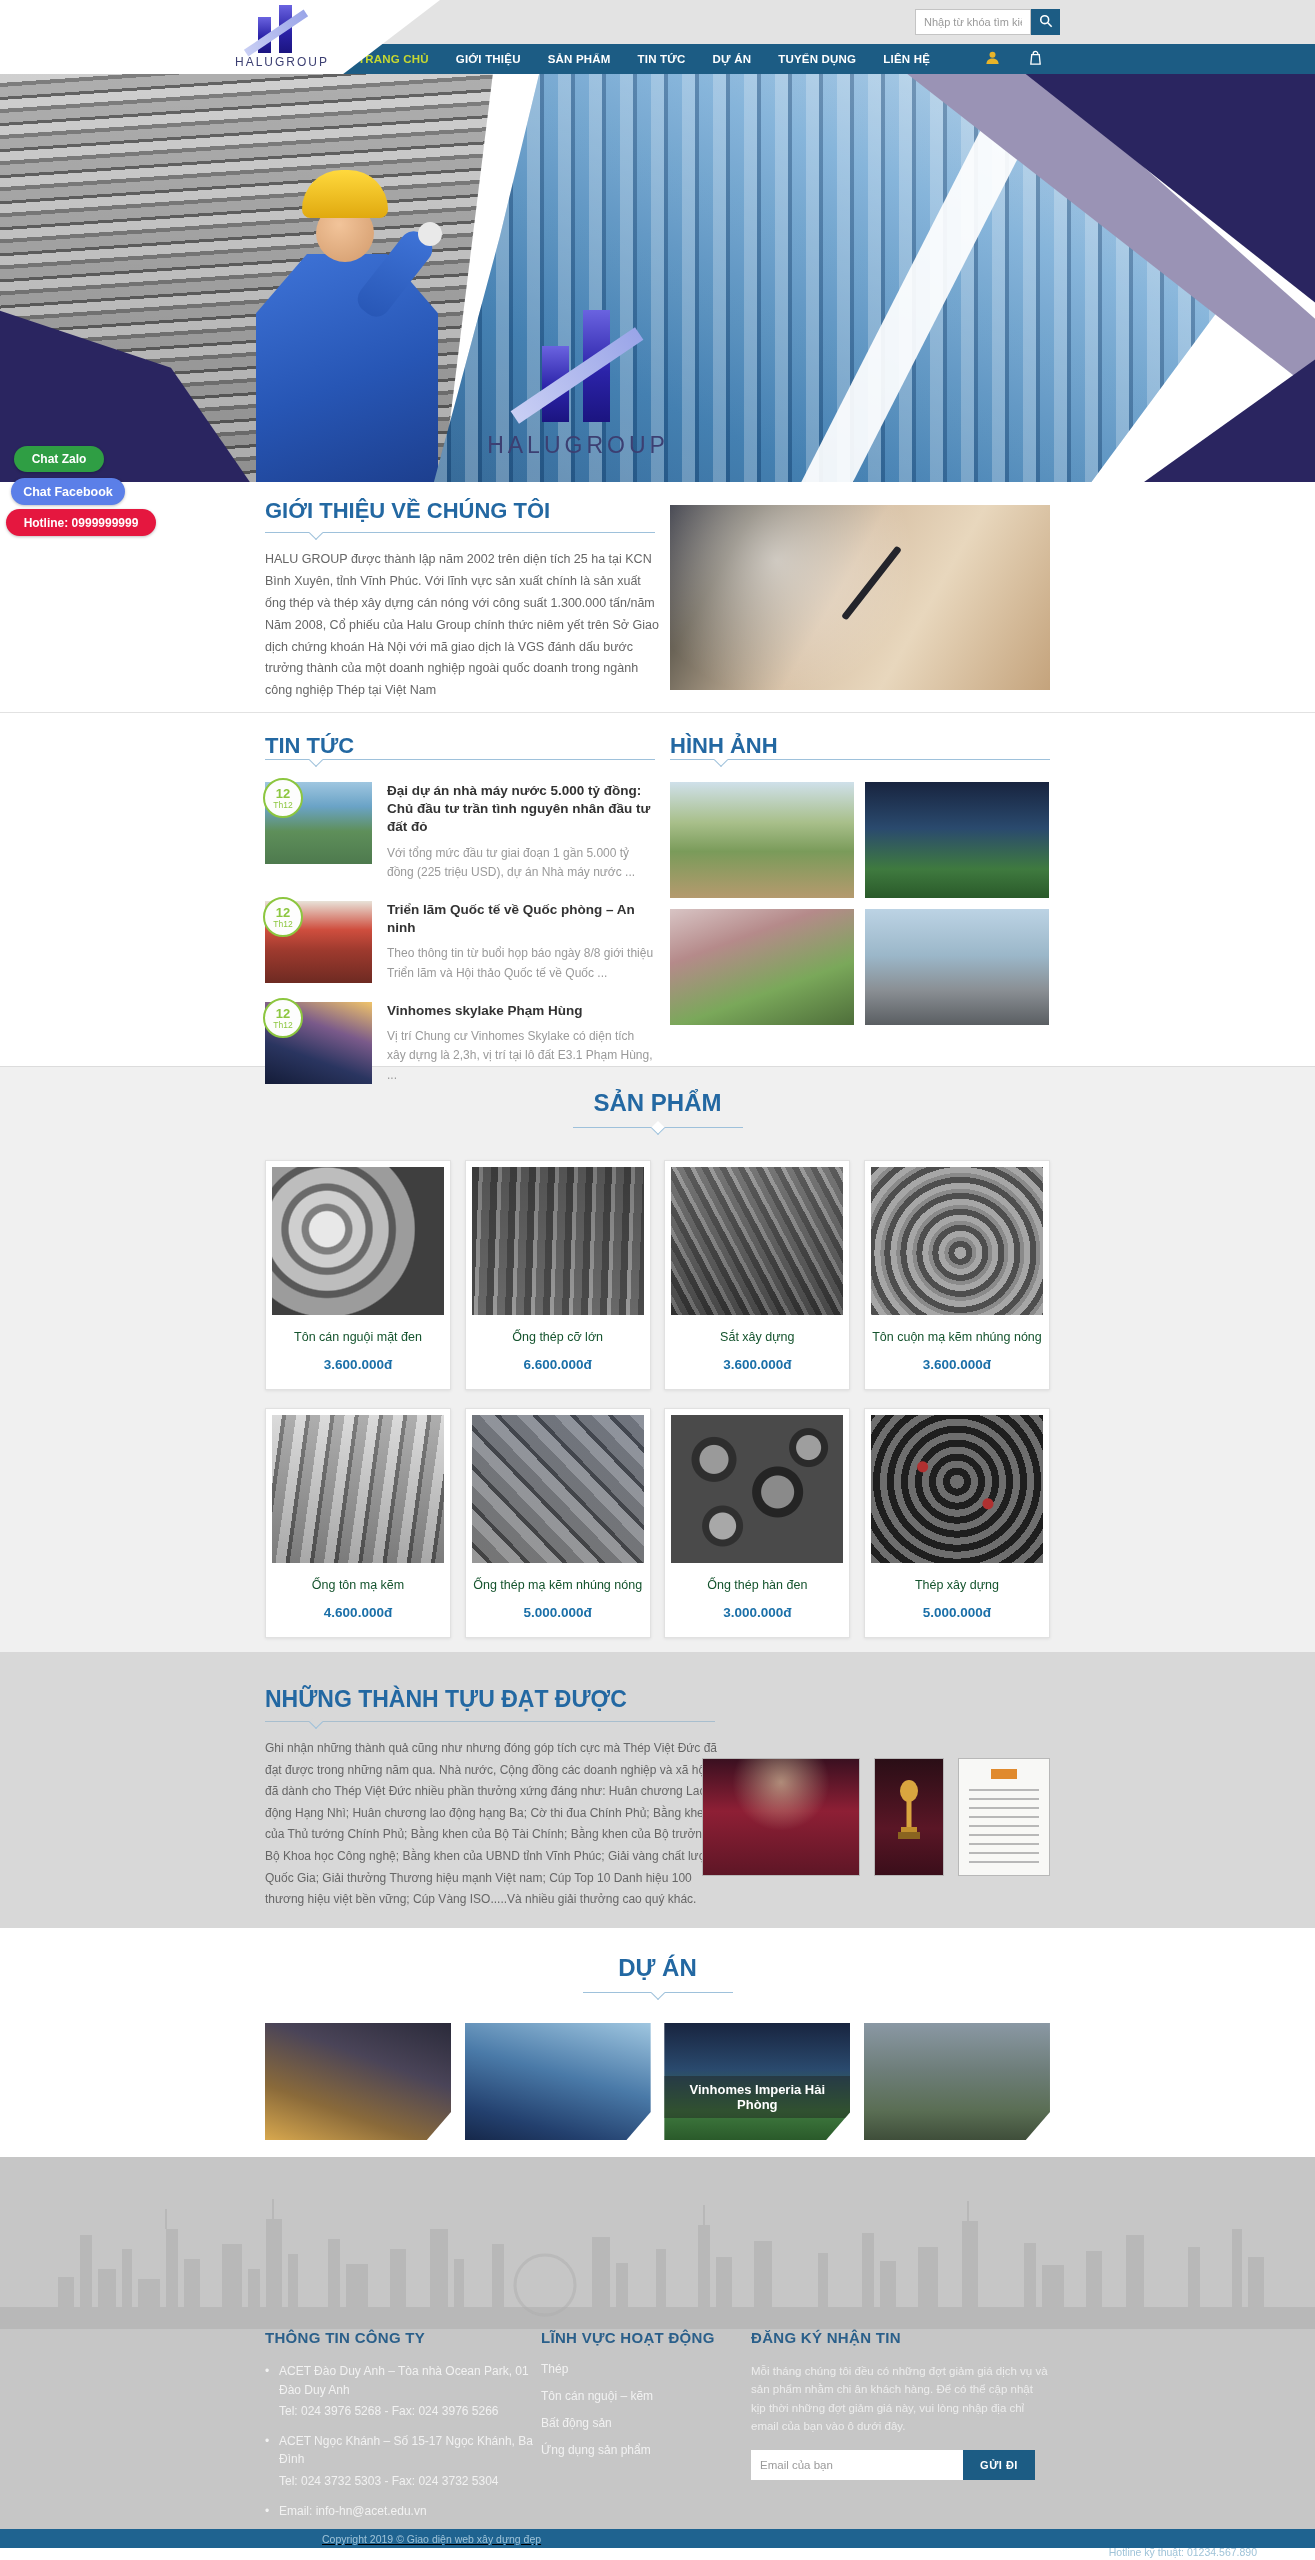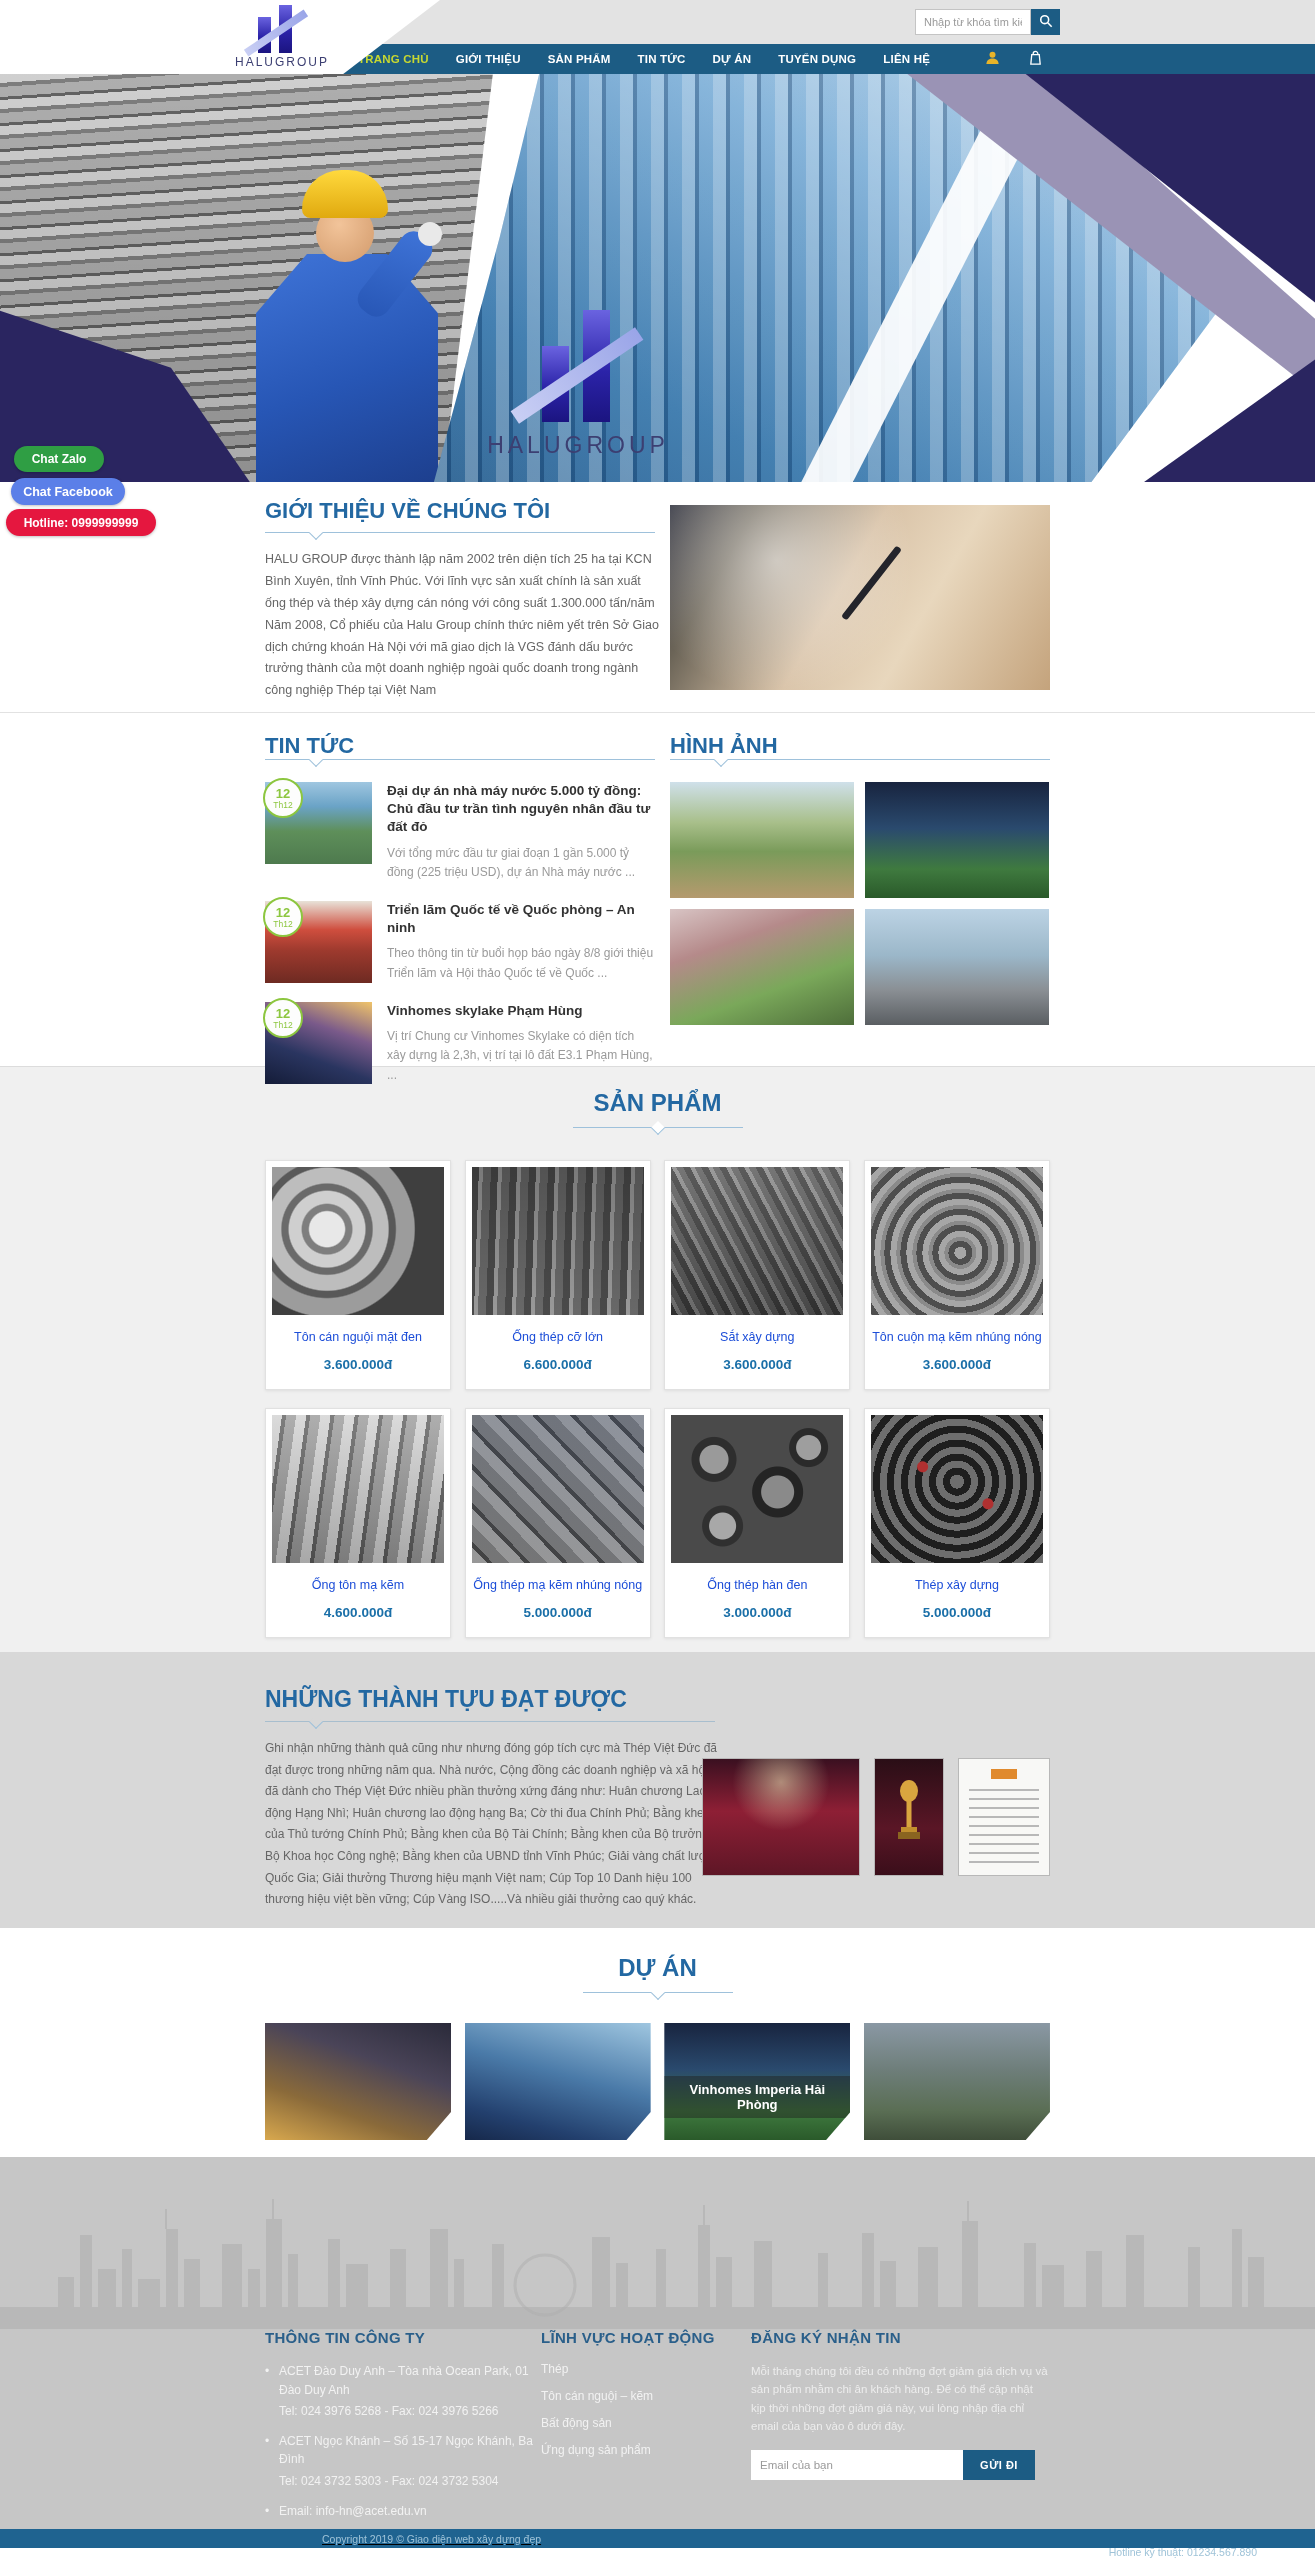--- a/index.html
+++ b/index.html
@@ -129,21 +129,21 @@
   .ph-estate { background:linear-gradient(180deg,#8a98a4 0%,#6e7e7a 40%,#5a6e54 75%,#3f4e3a 100%); }
 
   
   .products { height:586px; background:#f0f0f0; border-top:1px solid #dcdcdc; padding-top:22px; }
   .prod-h { font-size:24px; text-align:center; }
   .prod-rule { width:170px; margin:10px auto 0; }
   .prod-grid { display:flex; justify-content:space-between; margin-top:32px; }
   .prod-grid.row2 { margin-top:18px; }
   .prod-card { width:186px; background:#fff; border:1px solid #e1e1e1; box-shadow:0 1px 3px rgba(0,0,0,.08); padding:6px 6px 0; cursor:pointer; }
   .prod-img { width:100%; height:148px; }
-  .prod-name { margin-top:15px; text-align:center; font-size:12.5px; color:#1d4ed8; }
+  .prod-name { margin-top:15px; text-align:center; font-size:12.5px; color:#14532d; }
   .prod-price { margin:13px 0 17px; text-align:center; font-size:13.5px; font-weight:bold; color:#1a6fa8; }
   .steel1 { background:radial-gradient(circle at 32% 42%,#e8e8e8 0 12%,#7e7e7e 13% 17%,#cfcfcf 18% 26%,#6a6a6a 27% 31%,#bdbdbd 32% 42%,#585858 43% 47%,#9c9c9c 48% 60%,#3f3f3f 61% 100%),#555; }
   .steel2 { background:linear-gradient(180deg,rgba(0,0,0,.25),rgba(0,0,0,.05)),repeating-linear-gradient(92deg,#4e4e4e 0 7px,#a2a2a2 7px 11px,#6e6e6e 11px 19px); }
   .steel3 { background:linear-gradient(180deg,rgba(255,255,255,.15),rgba(0,0,0,.25)),repeating-linear-gradient(62deg,#3f3f3f 0 6px,#8a8a8a 6px 10px,#5e5e5e 10px 16px); }
   .steel4 { background:repeating-radial-gradient(circle at 52% 58%,#a6a6a6 0 6px,#4e4e4e 6px 12px,#8a8a8a 12px 16px); }
   .steel5 { background:linear-gradient(180deg,rgba(255,255,255,.2),rgba(0,0,0,.2)),repeating-linear-gradient(98deg,#d2d2d2 0 10px,#5e5e5e 10px 14px,#9a9a9a 14px 24px); }
   .steel6 { background:linear-gradient(200deg,rgba(30,50,90,.25),rgba(0,0,0,.15)),repeating-linear-gradient(46deg,#b2b2b2 0 11px,#4e4e4e 11px 15px,#8a8a8a 15px 27px); }
   .steel7 { background:radial-gradient(circle at 25% 30%,#9a9a9a 0 14px,#2e2e2e 15px 22px,transparent 23px),radial-gradient(circle at 62% 52%,#8a8a8a 0 16px,#242424 17px 25px,transparent 26px),radial-gradient(circle at 30% 75%,#a8a8a8 0 13px,#303030 14px 20px,transparent 21px),radial-gradient(circle at 80% 22%,#9e9e9e 0 12px,#2a2a2a 13px 19px,transparent 20px),#4a4a4a; }
   .steel8 { background:radial-gradient(circle at 30% 35%,#b03030 0 5px,transparent 6px),radial-gradient(circle at 68% 60%,#b03030 0 5px,transparent 6px),repeating-radial-gradient(circle at 50% 45%,#6e6e6e 0 7px,#1e1e1e 7px 14px),#222; }
 

